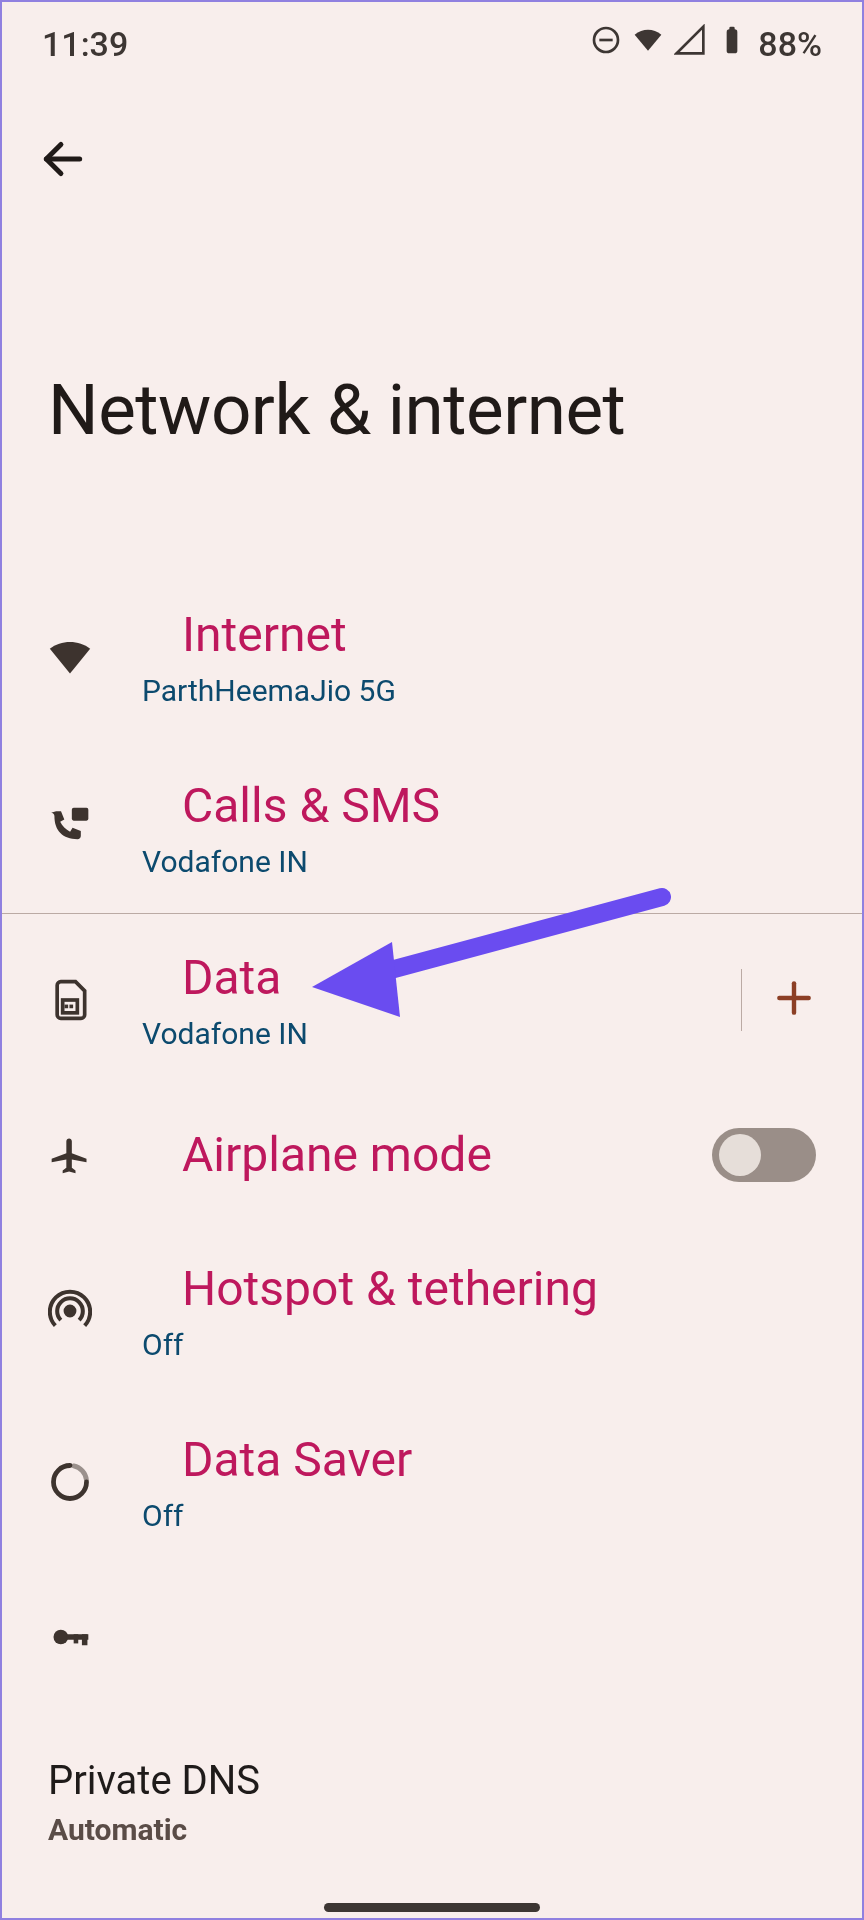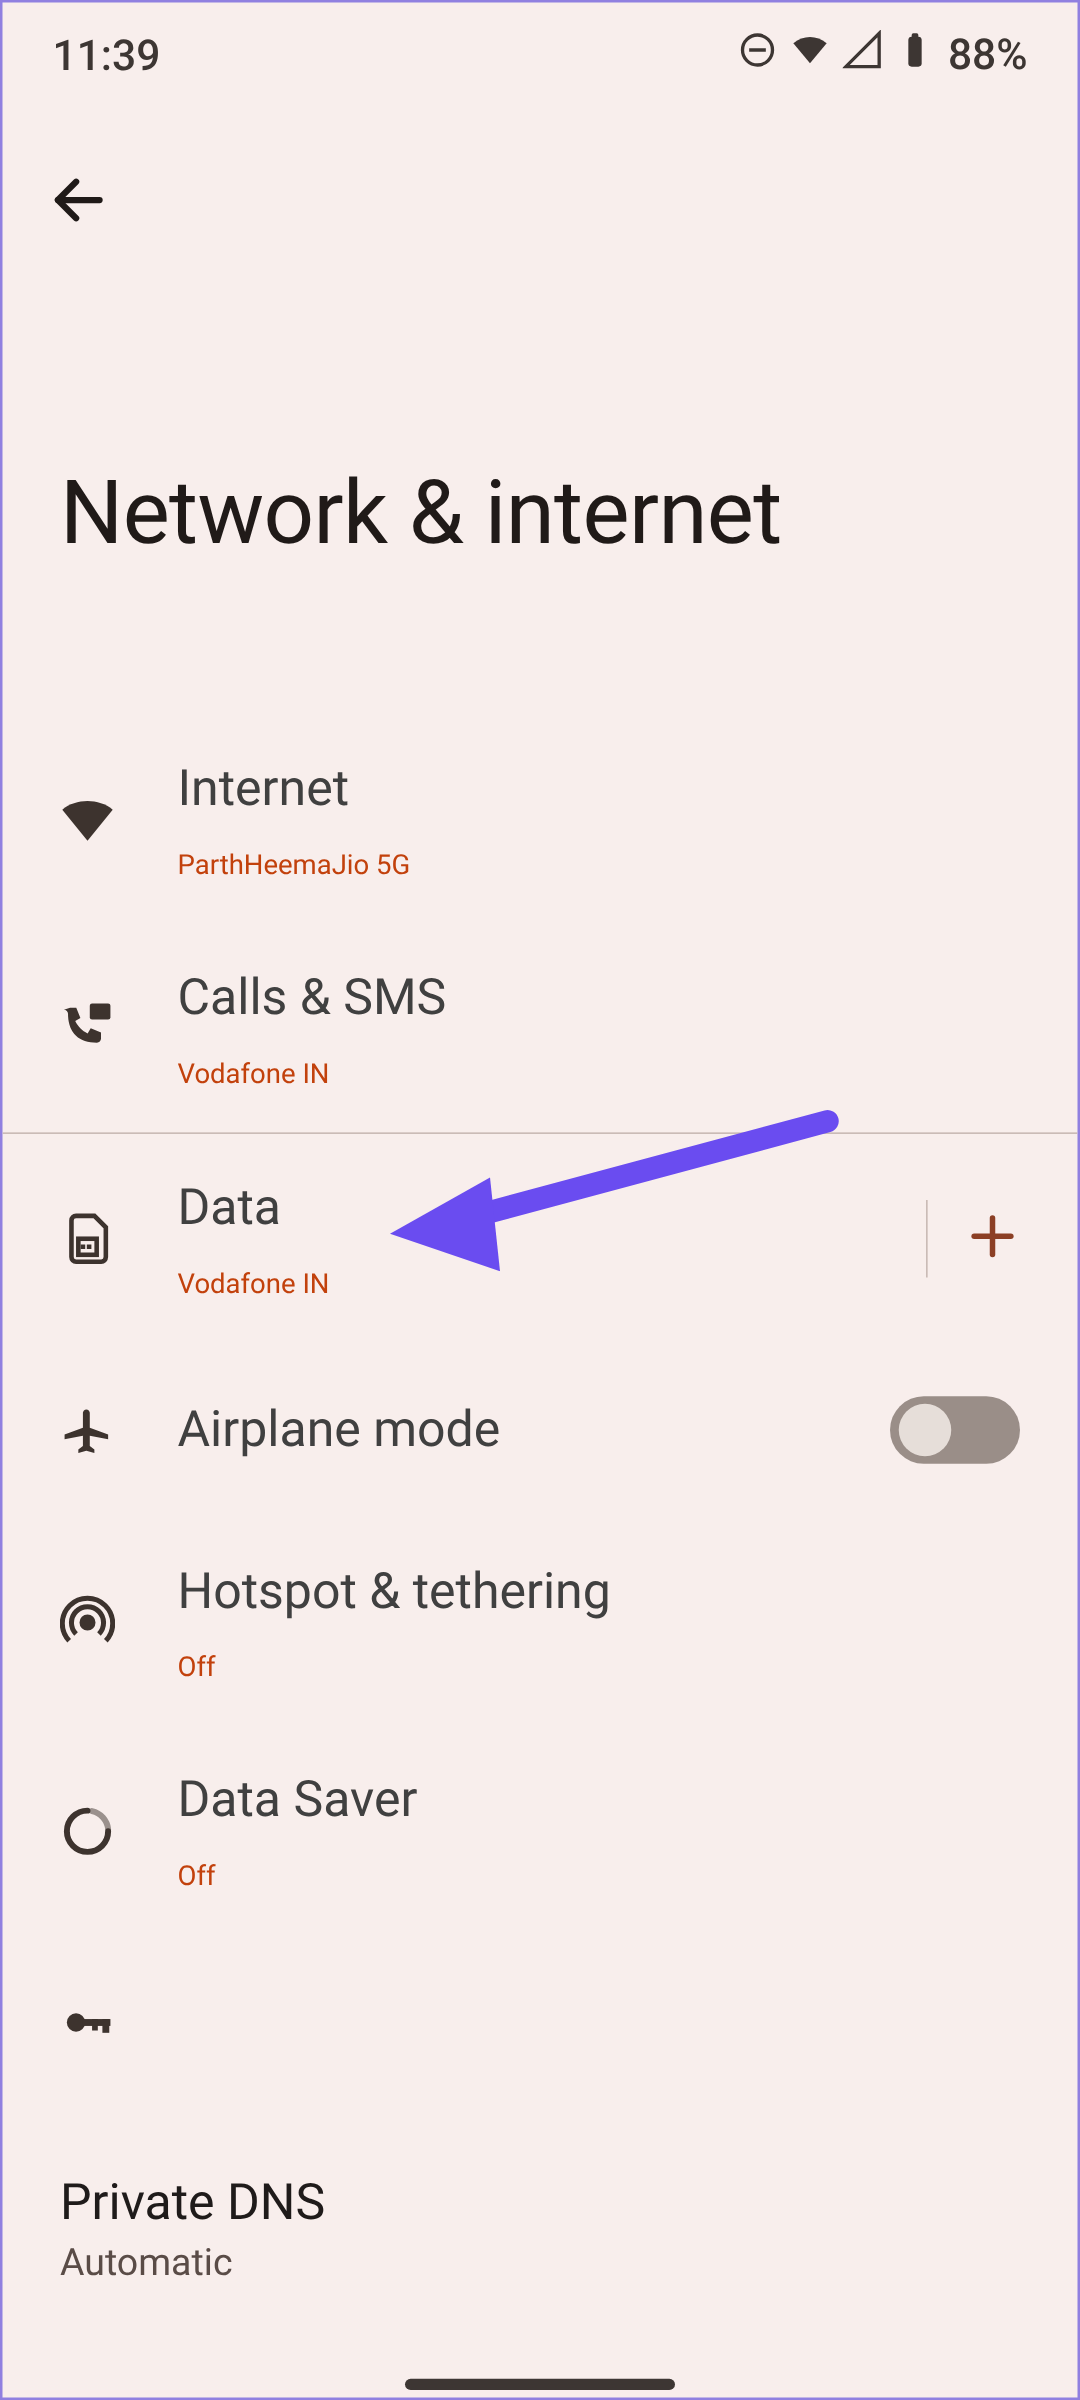--- a/index.html
+++ b/index.html
@@ -43,37 +43,37 @@
   }
   .item-icon {
     width: 94px;
     display: flex;
     align-items: center;
     justify-content: flex-start;
     flex-shrink: 0;
   }
   .item-icon svg { width: 44px; height: 44px; }
   .item-text { flex-grow: 1; display:flex; flex-direction:column; justify-content:center; }
-  .item-title { font-size: 40px; color: #404040; line-height:1.25; }
-  .item-sub { font-size: 22px; color: #c2410c; margin-top: 24px; }
+  .item-title { font-size: 48px; color: #be185d; line-height:1.25;margin-left:40px; }
+  .item-sub { font-size: 30px; color: #0c4a6e; margin-top: 8px; }
   .item-action { display:flex; align-items:center; gap: 30px; }
   .vline { width:1px; height:62px; background:#bbaaa4; }
   .plus svg { width:44px; height:44px; }
   .divider { height:1px; background:#bbaaa4; width:100%; }
   .switch {
     width: 104px; height: 54px; border-radius: 30px;
     background:#9a8e88; position:relative;
   }
   .switch::after {
     content:""; position:absolute; width:42px; height:42px;
     border-radius:50%; background:#e6ded9; top:6px; left:7px;
   }
   .noicon-item { padding: 28px 34px 28px 46px; }
   .noicon-title { font-size:40px; color:#1f1b1a; }
-  .noicon-sub { font-size:30px; color:#5a4c47; margin-top:8px; }
+  .noicon-sub { font-size:30px; color:#5a4c47; margin-top:8px;font-weight:bold; }
   .arrow-annotation {
     position:absolute;
     left: 300px;
     top: 885px;
     pointer-events:none;
   }
   .nav-handle {
     position:absolute;
     bottom:6px;
     left:50%;

